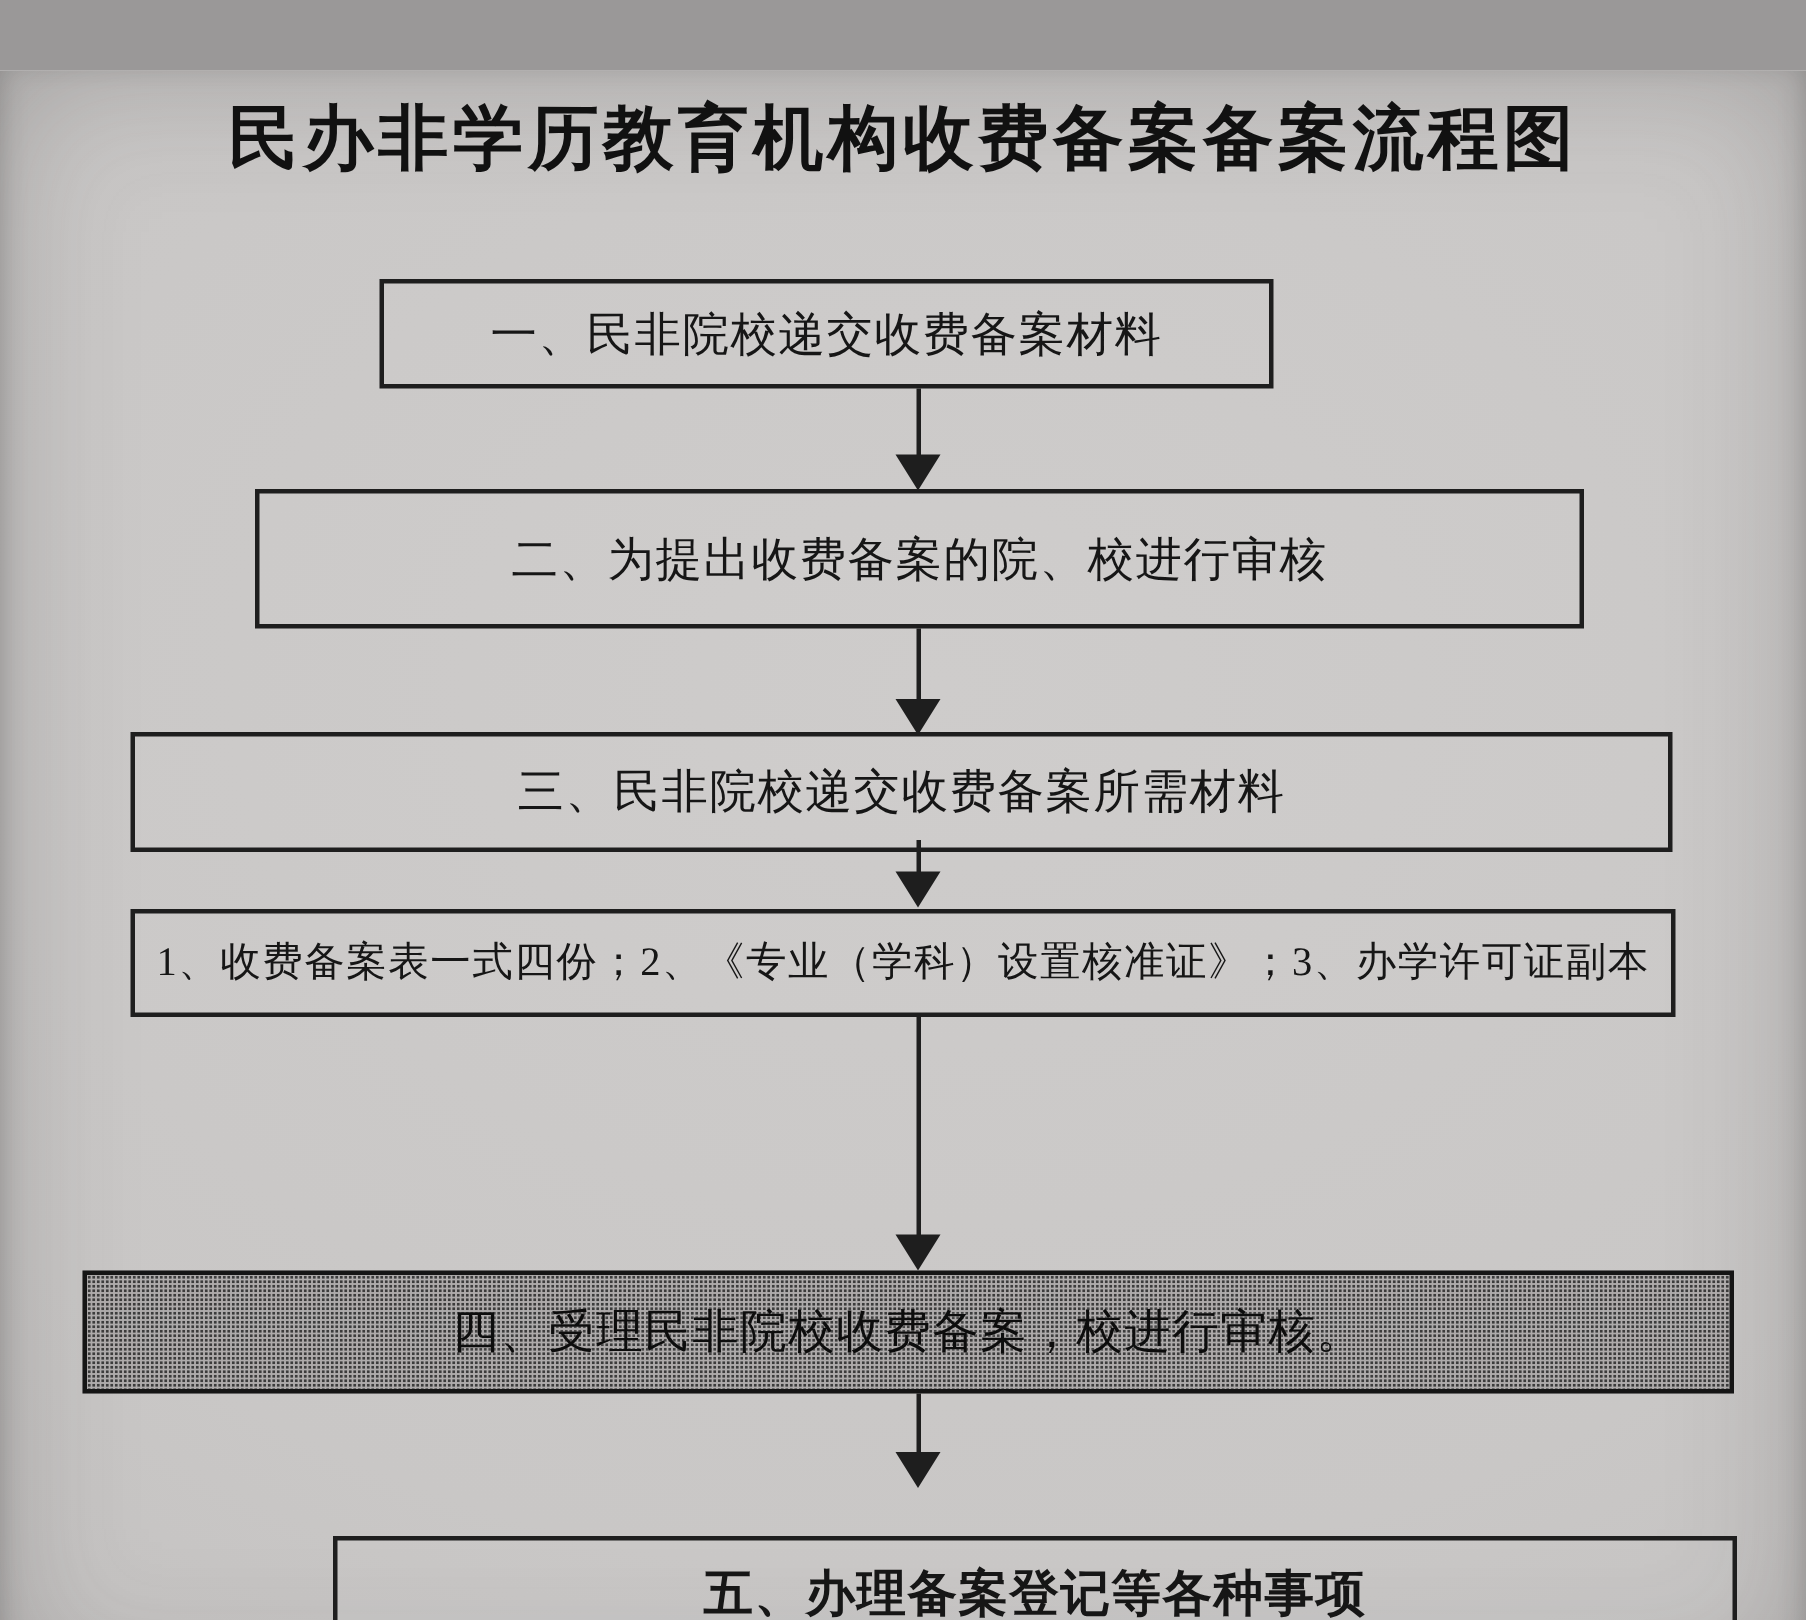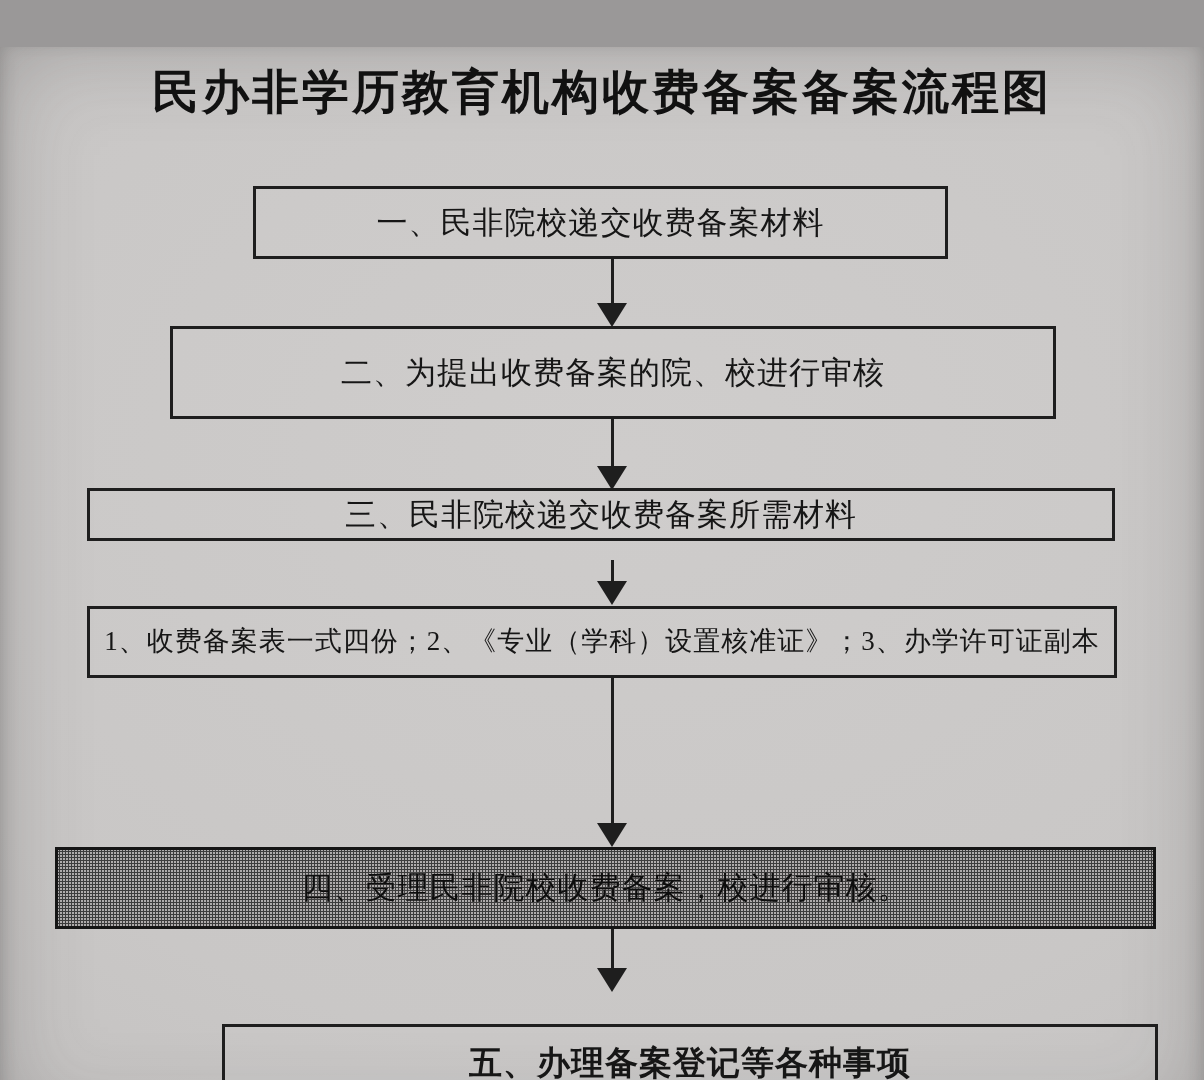--- a/index.html
+++ b/index.html
@@ -55,23 +55,23 @@
   .flow-box.shaded{
     background-color:var(--shaded-bg);
     background-image:radial-gradient(circle, var(--shaded-dot) 1px, transparent 1.05px);
     background-size:3px 3px;
     border-color:#151515;
   }
   .flow-box.shaded .label{
     color:#0d0d0d;
     text-shadow:0 0 2px rgba(175,172,172,.55);
   }
-  .box-1{left:253px; top:139px; width:695px; height:73px;}
+  .box-1{left:253px; top:139px; width:596px; height:73px;}
   .box-2{left:170px; top:279px; width:886px; height:93px;}
-  .box-3{left:87px;  top:441px; width:1028px;height:53px;}
+  .box-3{left:87px;  top:441px; width:1028px;height:80px;}
   .box-4{left:87px;  top:559px; width:1030px;height:72px;}
   .box-4 .label{font-size:27px;}
   .box-5{left:55px;  top:800px; width:1101px;height:82px;}
   .box-6{left:222px; top:977px; width:936px; height:79px;}
   .box-6 .label{font-weight:bold;font-size:33px;}
 
   .arrow-line{
     position:absolute;
     left:611px;
     width:3px;

